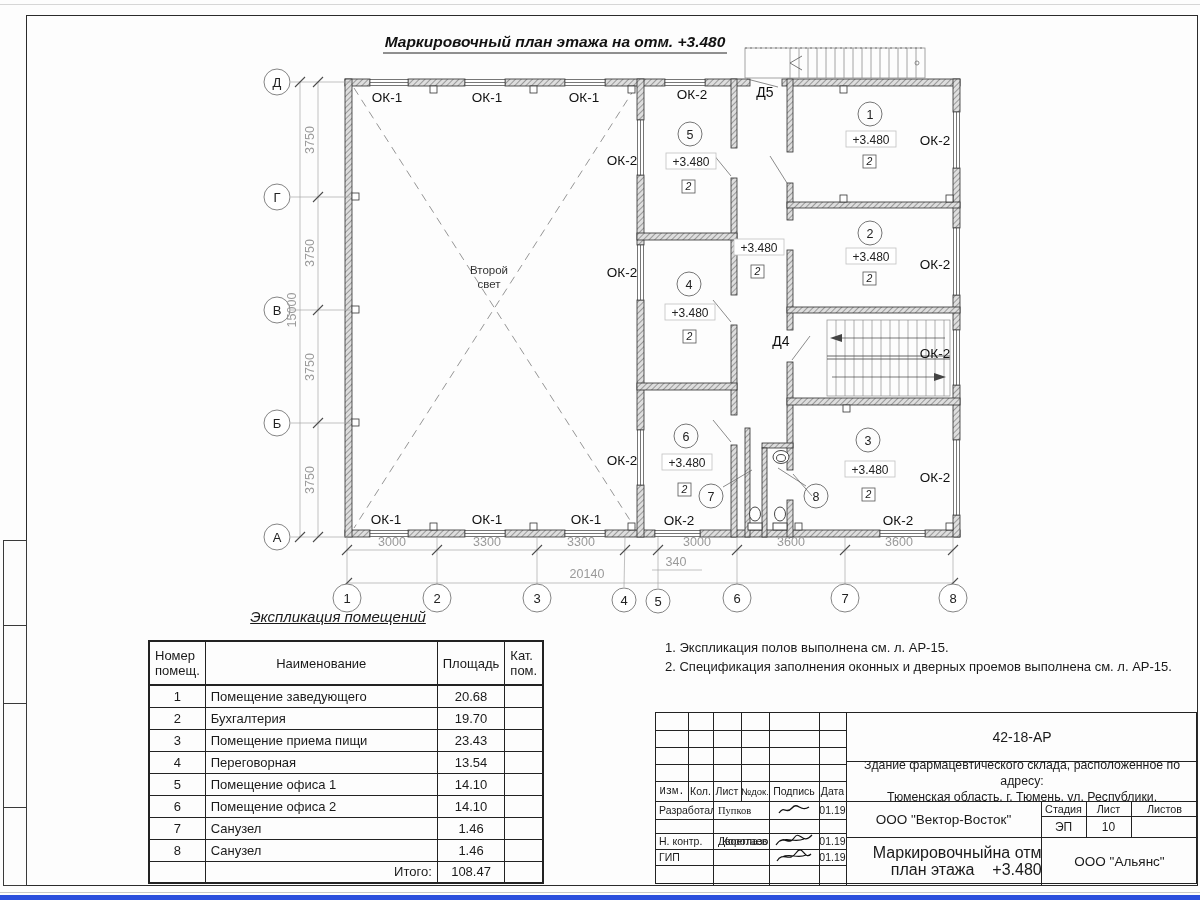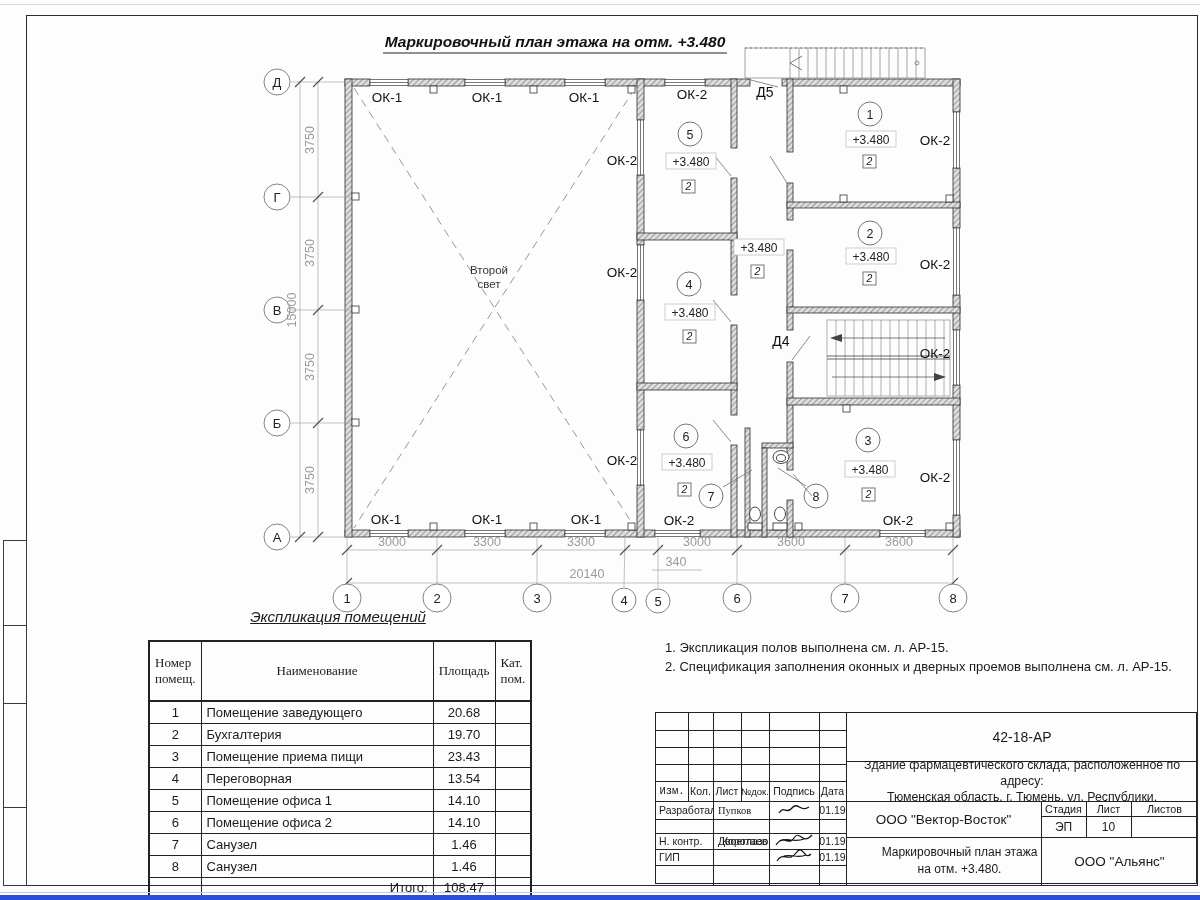--- a/index.html
+++ b/index.html
@@ -11,21 +11,21 @@
   .mbox{left:3px;width:22px;border:1px solid #3a3a3a;background:#fdfdfd;}
   #botline{left:0;top:892px;width:1200px;height:1px;background:#c9c9c9;}
   #bluebar{left:0;top:895px;width:1200px;height:5px;background:#2b4fdd;}
 
   
   #expl-title{left:148px;top:608px;width:380px;text-align:center;font-style:italic;
     font-size:15px;text-decoration:underline;}
   table#expl{position:absolute;left:148px;top:640px;border-collapse:collapse;table-layout:fixed;}
   #expl td{border:1px solid #222;font-size:13px;padding:0 5px;overflow:hidden;white-space:nowrap;}
   #expl tr{height:22px;}
-  #expl tr.hdr{height:60px;font-family:Liberation Serif, serif;}
+  #expl tr.hdr{height:44px;}
   #expl tr.hdr td{border-bottom:2px solid #222;font-size:13px;}
   #expl{border:2px solid #222;}
   .tc{text-align:center;}
   .tr{text-align:right;}
 
   
   #notes{left:665px;top:638px;width:520px;font-size:13px;line-height:19px;white-space:nowrap;}
 
   
   #tb{left:655px;top:712px;width:542px;height:172px;border:1.6px solid #222;box-sizing:border-box;}
@@ -551,21 +551,21 @@
         </svg>
     </div>
     <div class="cell" style="left:163px;top:136px;width:27px;height:16px;">01.19</div>
 
     <div class="cell" style="left:190px;top:0;width:352px;height:48px;font-size:14px;">42-18-АР</div>
     <div class="cell" style="left:190px;top:48px;width:352px;height:40px;font-size:12.3px;flex-direction:column;line-height:16px;">
       <span>Здание фармацевтического склада, расположенное по адресу:</span>
       <span>Тюменская область, г. Тюмень, ул. Республики.</span>
     </div>
     <div class="cell" style="left:190px;top:88px;width:195px;height:36px;font-size:13.5px;">ООО "Вектор-Восток"</div>
-    <div class="cell" style="left:190px;top:124px;width:195px;height:48px;font-size:12px;flex-direction:column;line-height:17px;padding-left:32px;">
+    <div class="cell" style="left:190px;top:124px;width:195px;height:48px;font-size:16px;flex-direction:row;line-height:17px;padding-left:32px;">
       <span>Маркировочный план этажа</span>
       <span>на отм. +3.480.</span>
     </div>
     <div class="cell" style="left:385px;top:88px;width:45px;height:15px;font-size:10.8px;">Стадия</div>
     <div class="cell" style="left:430px;top:88px;width:45px;height:15px;font-size:10.8px;">Лист</div>
     <div class="cell" style="left:475px;top:88px;width:67px;height:15px;font-size:10.8px;">Листов</div>
     <div class="cell" style="left:385px;top:103px;width:45px;height:21px;font-size:12px;">ЭП</div>
     <div class="cell" style="left:430px;top:103px;width:45px;height:21px;font-size:12px;">10</div>
     <div class="cell" style="left:385px;top:124px;width:157px;height:48px;font-size:13.5px;">ООО "Альянс"</div>
   </div>

